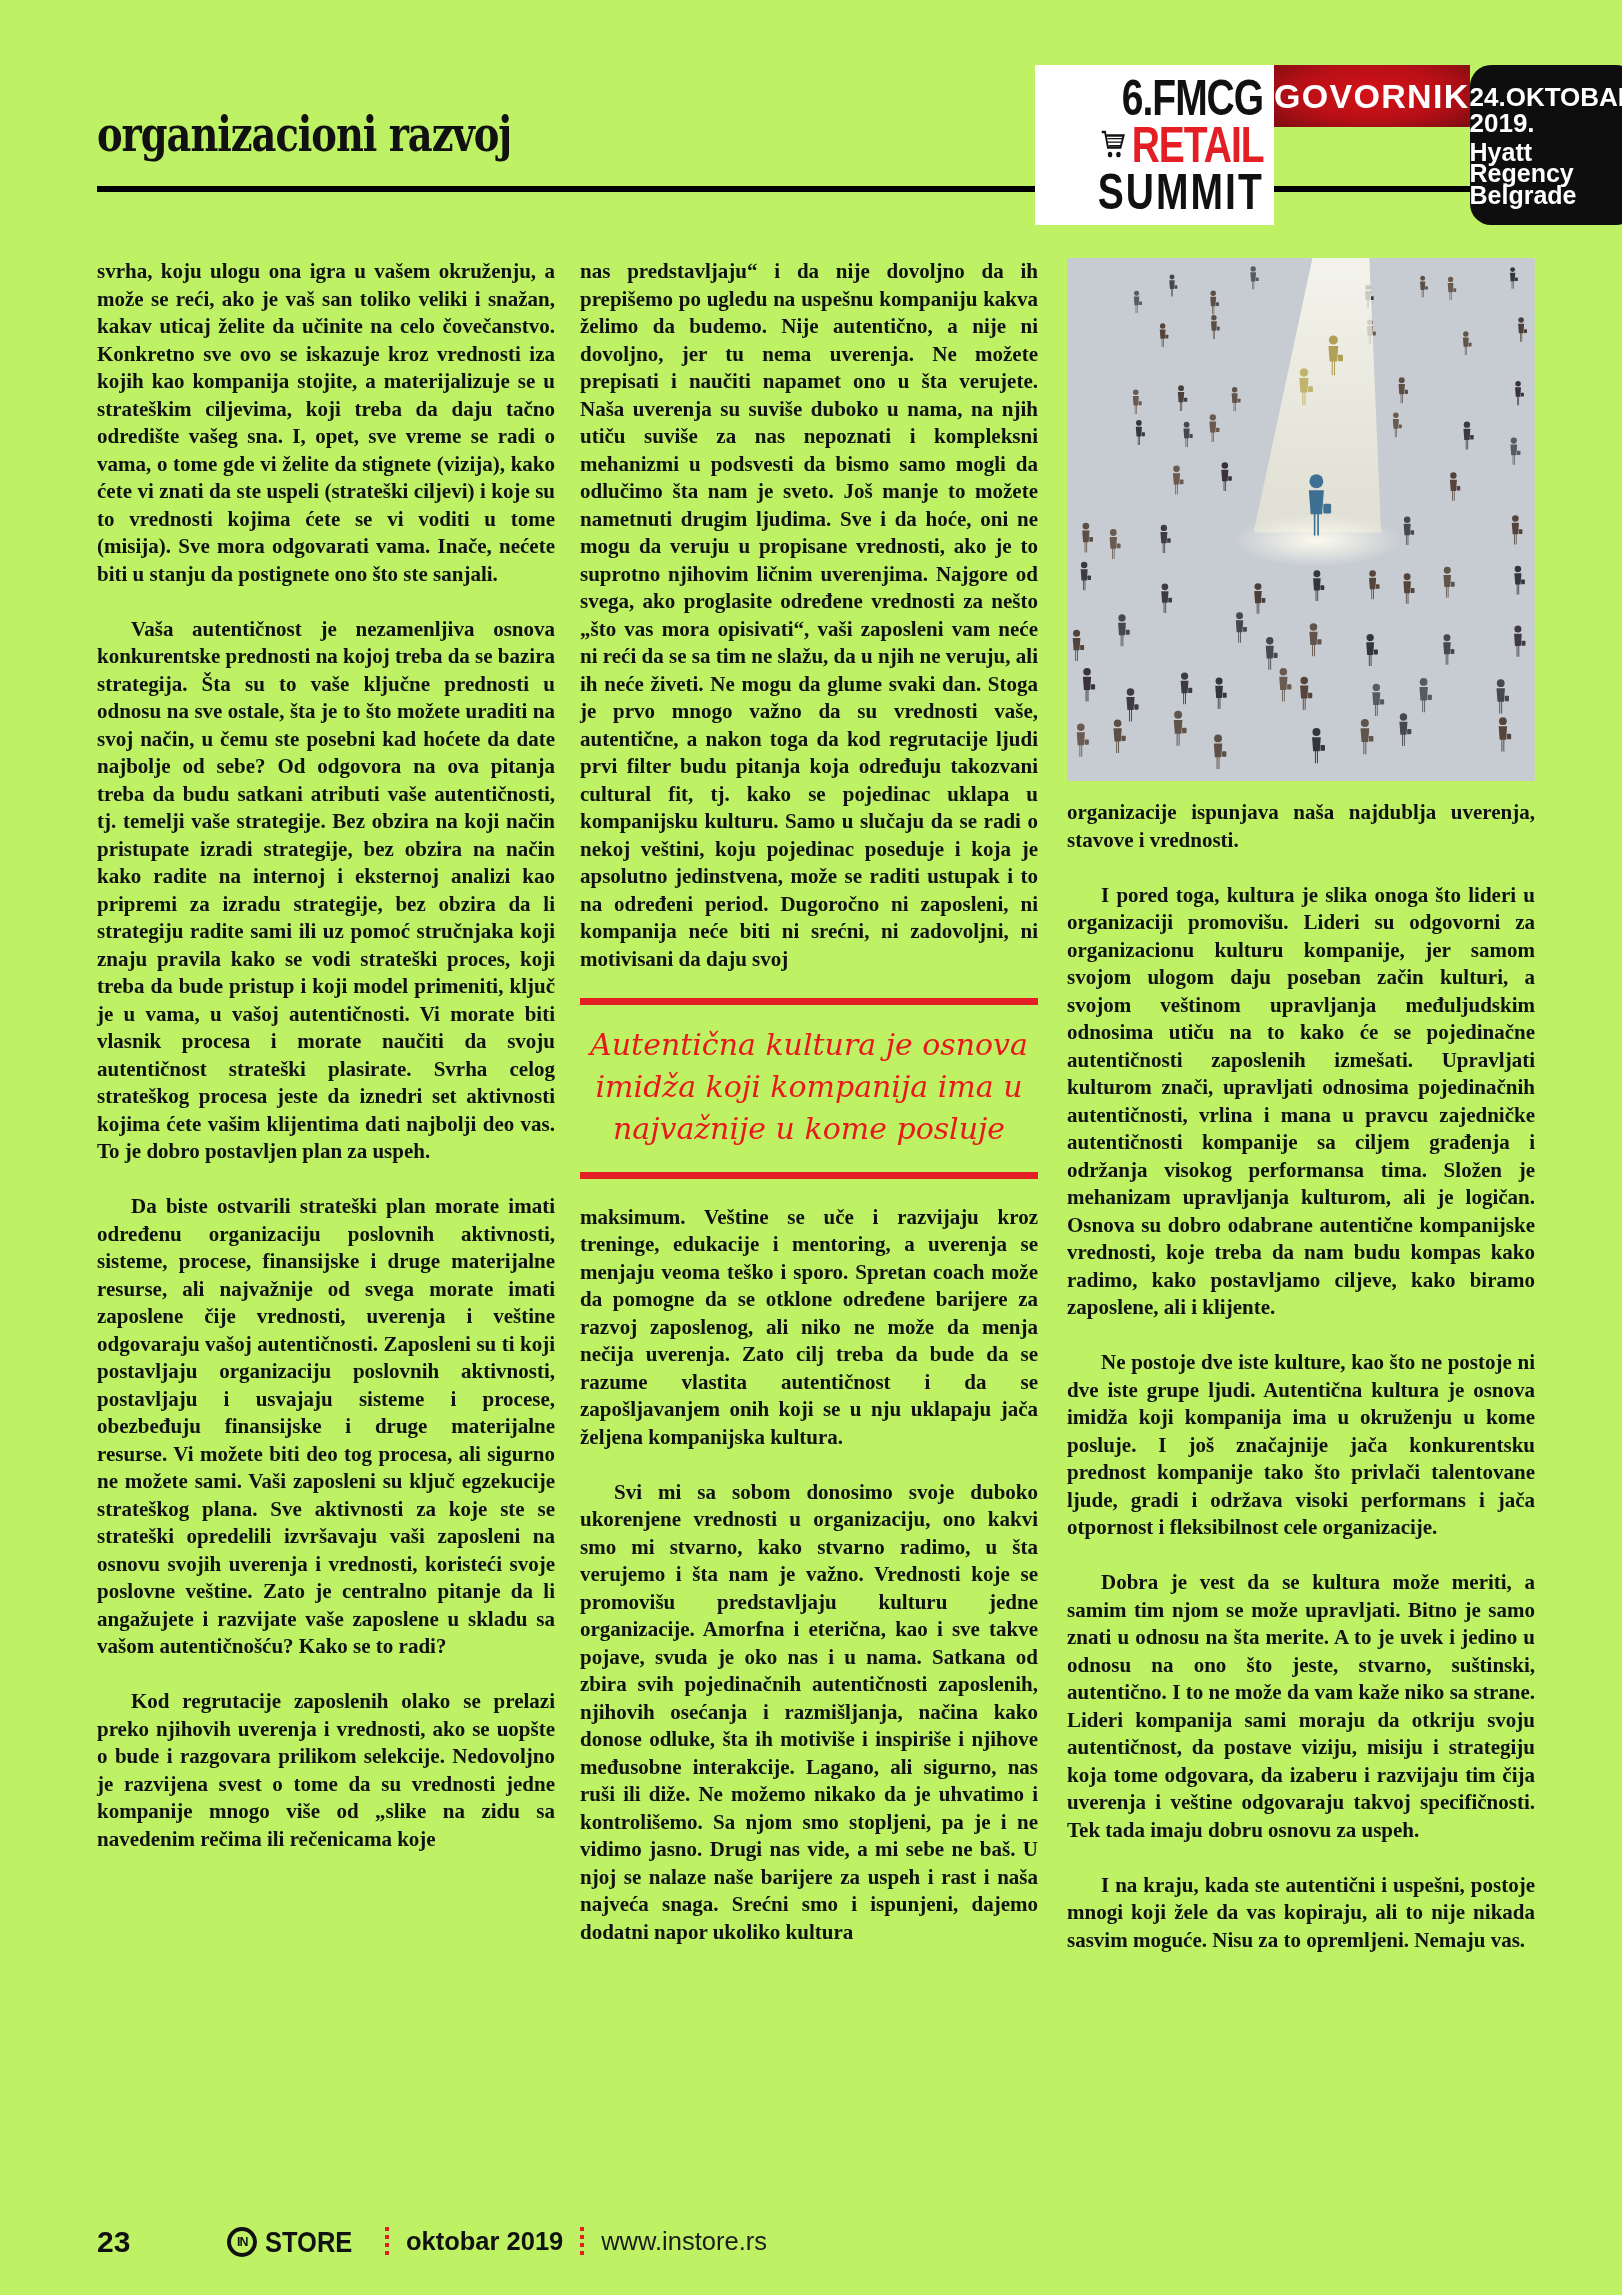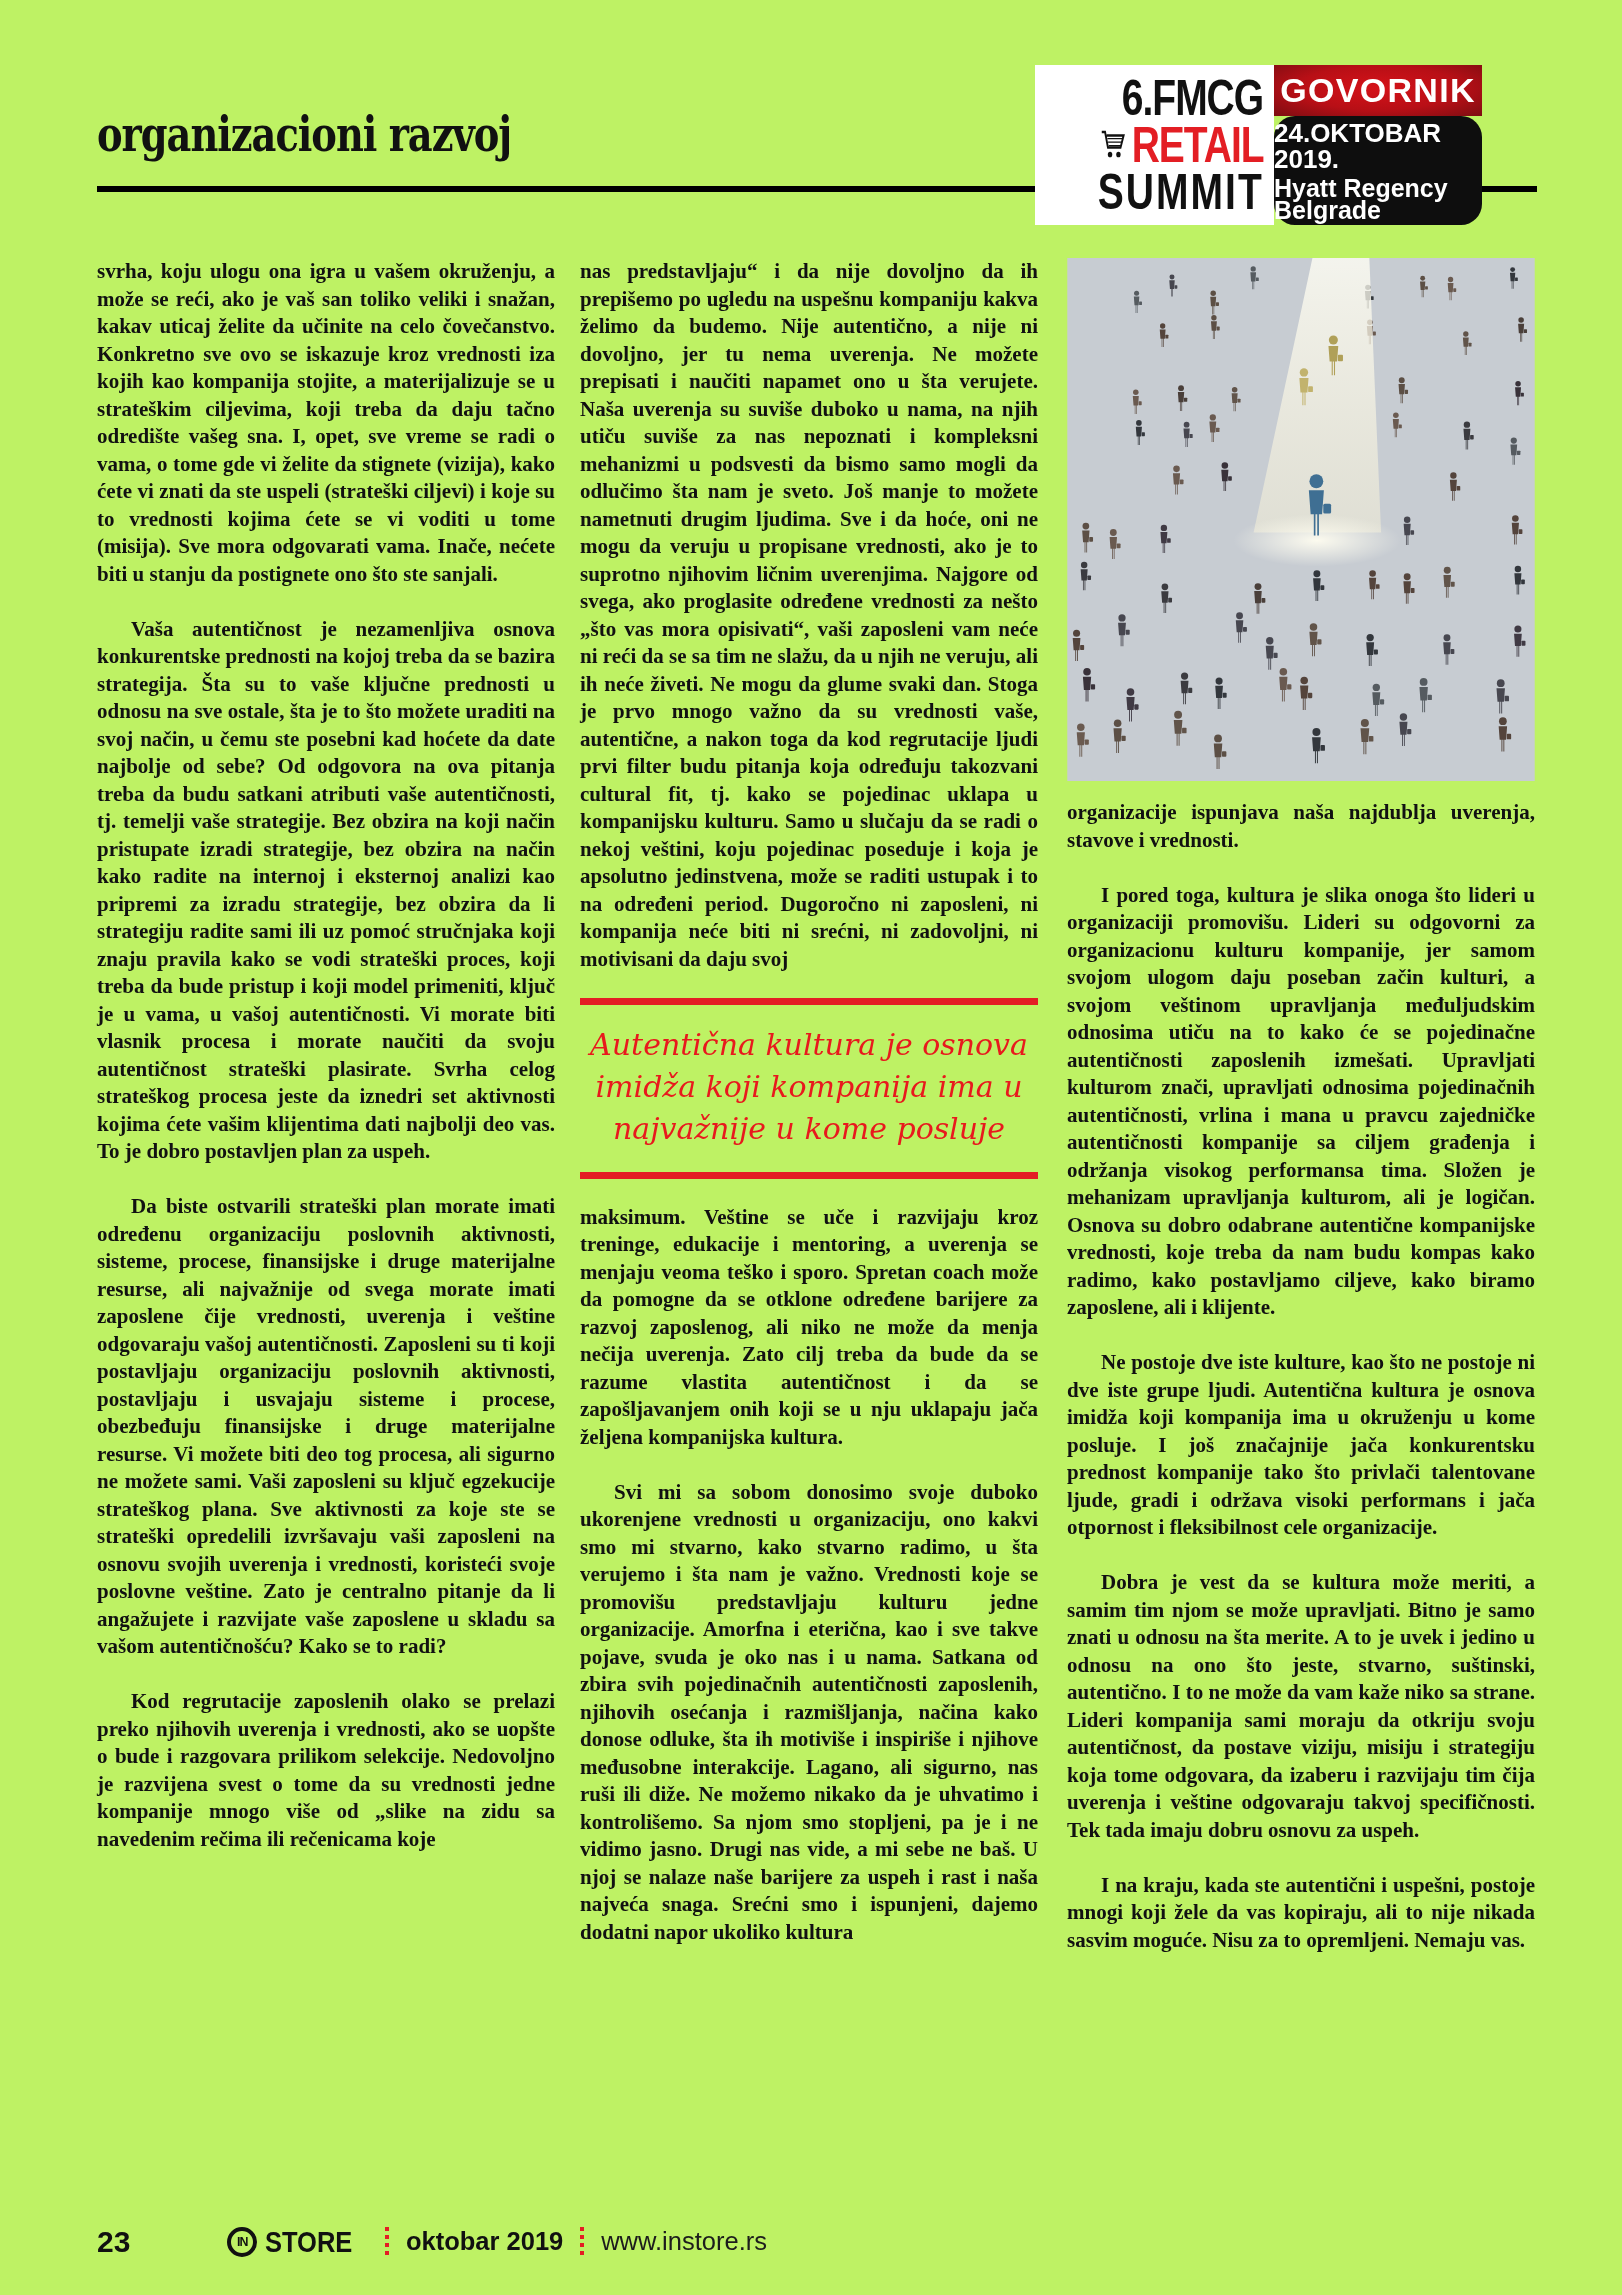--- a/index.html
+++ b/index.html
@@ -15,21 +15,21 @@
 
   .event-logo{position:absolute;left:1035px;top:65px;width:501px;height:160px;display:flex;}
   .logo-left{width:239px;background:#fff;display:flex;flex-direction:column;
     align-items:flex-end;justify-content:center;padding-right:10.5px;box-sizing:border-box;
     font-family:"Liberation Sans", sans-serif;font-weight:bold;}
   .logo-line{display:block;font-size:50px;line-height:47px;letter-spacing:-1.3px;
     transform:scaleX(.78);transform-origin:right center;white-space:nowrap;}
   .retail-row{display:flex;align-items:center;gap:6.5px;transform:scaleX(.78);transform-origin:right center;}
   .retail-row .logo-inner{font-size:50px;line-height:47px;letter-spacing:-1.3px;white-space:nowrap;}
   .summit{letter-spacing:2.6px;}
-  .logo-right{width:208px;display:flex;flex-direction:column;font-family:"Liberation Sans", sans-serif;}
+  .logo-right{width:262px;display:flex;flex-direction:row;font-family:"Liberation Sans", sans-serif;}
   .govornik{height:62px;display:flex;align-items:center;justify-content:center;
     color:#fff;font-weight:bold;font-size:34px;letter-spacing:1.3px;
     background:radial-gradient(ellipse at 50% 45%, #d51219 0%, #b80f16 55%, #7c0d12 100%);}
   .datebox{flex:1;background:#0e0e0e;color:#fff;display:flex;flex-direction:column;
     align-items:center;justify-content:center;gap:6px;padding:3.9px 0;border-radius:21px;}
   .date{font-weight:bold;font-size:26px;line-height:26px;}
   .venue{font-weight:bold;font-size:25px;line-height:21.6px;}
 
   
   .col{position:absolute;top:258px;font-size:21px;line-height:27.5px;text-align:justify;

